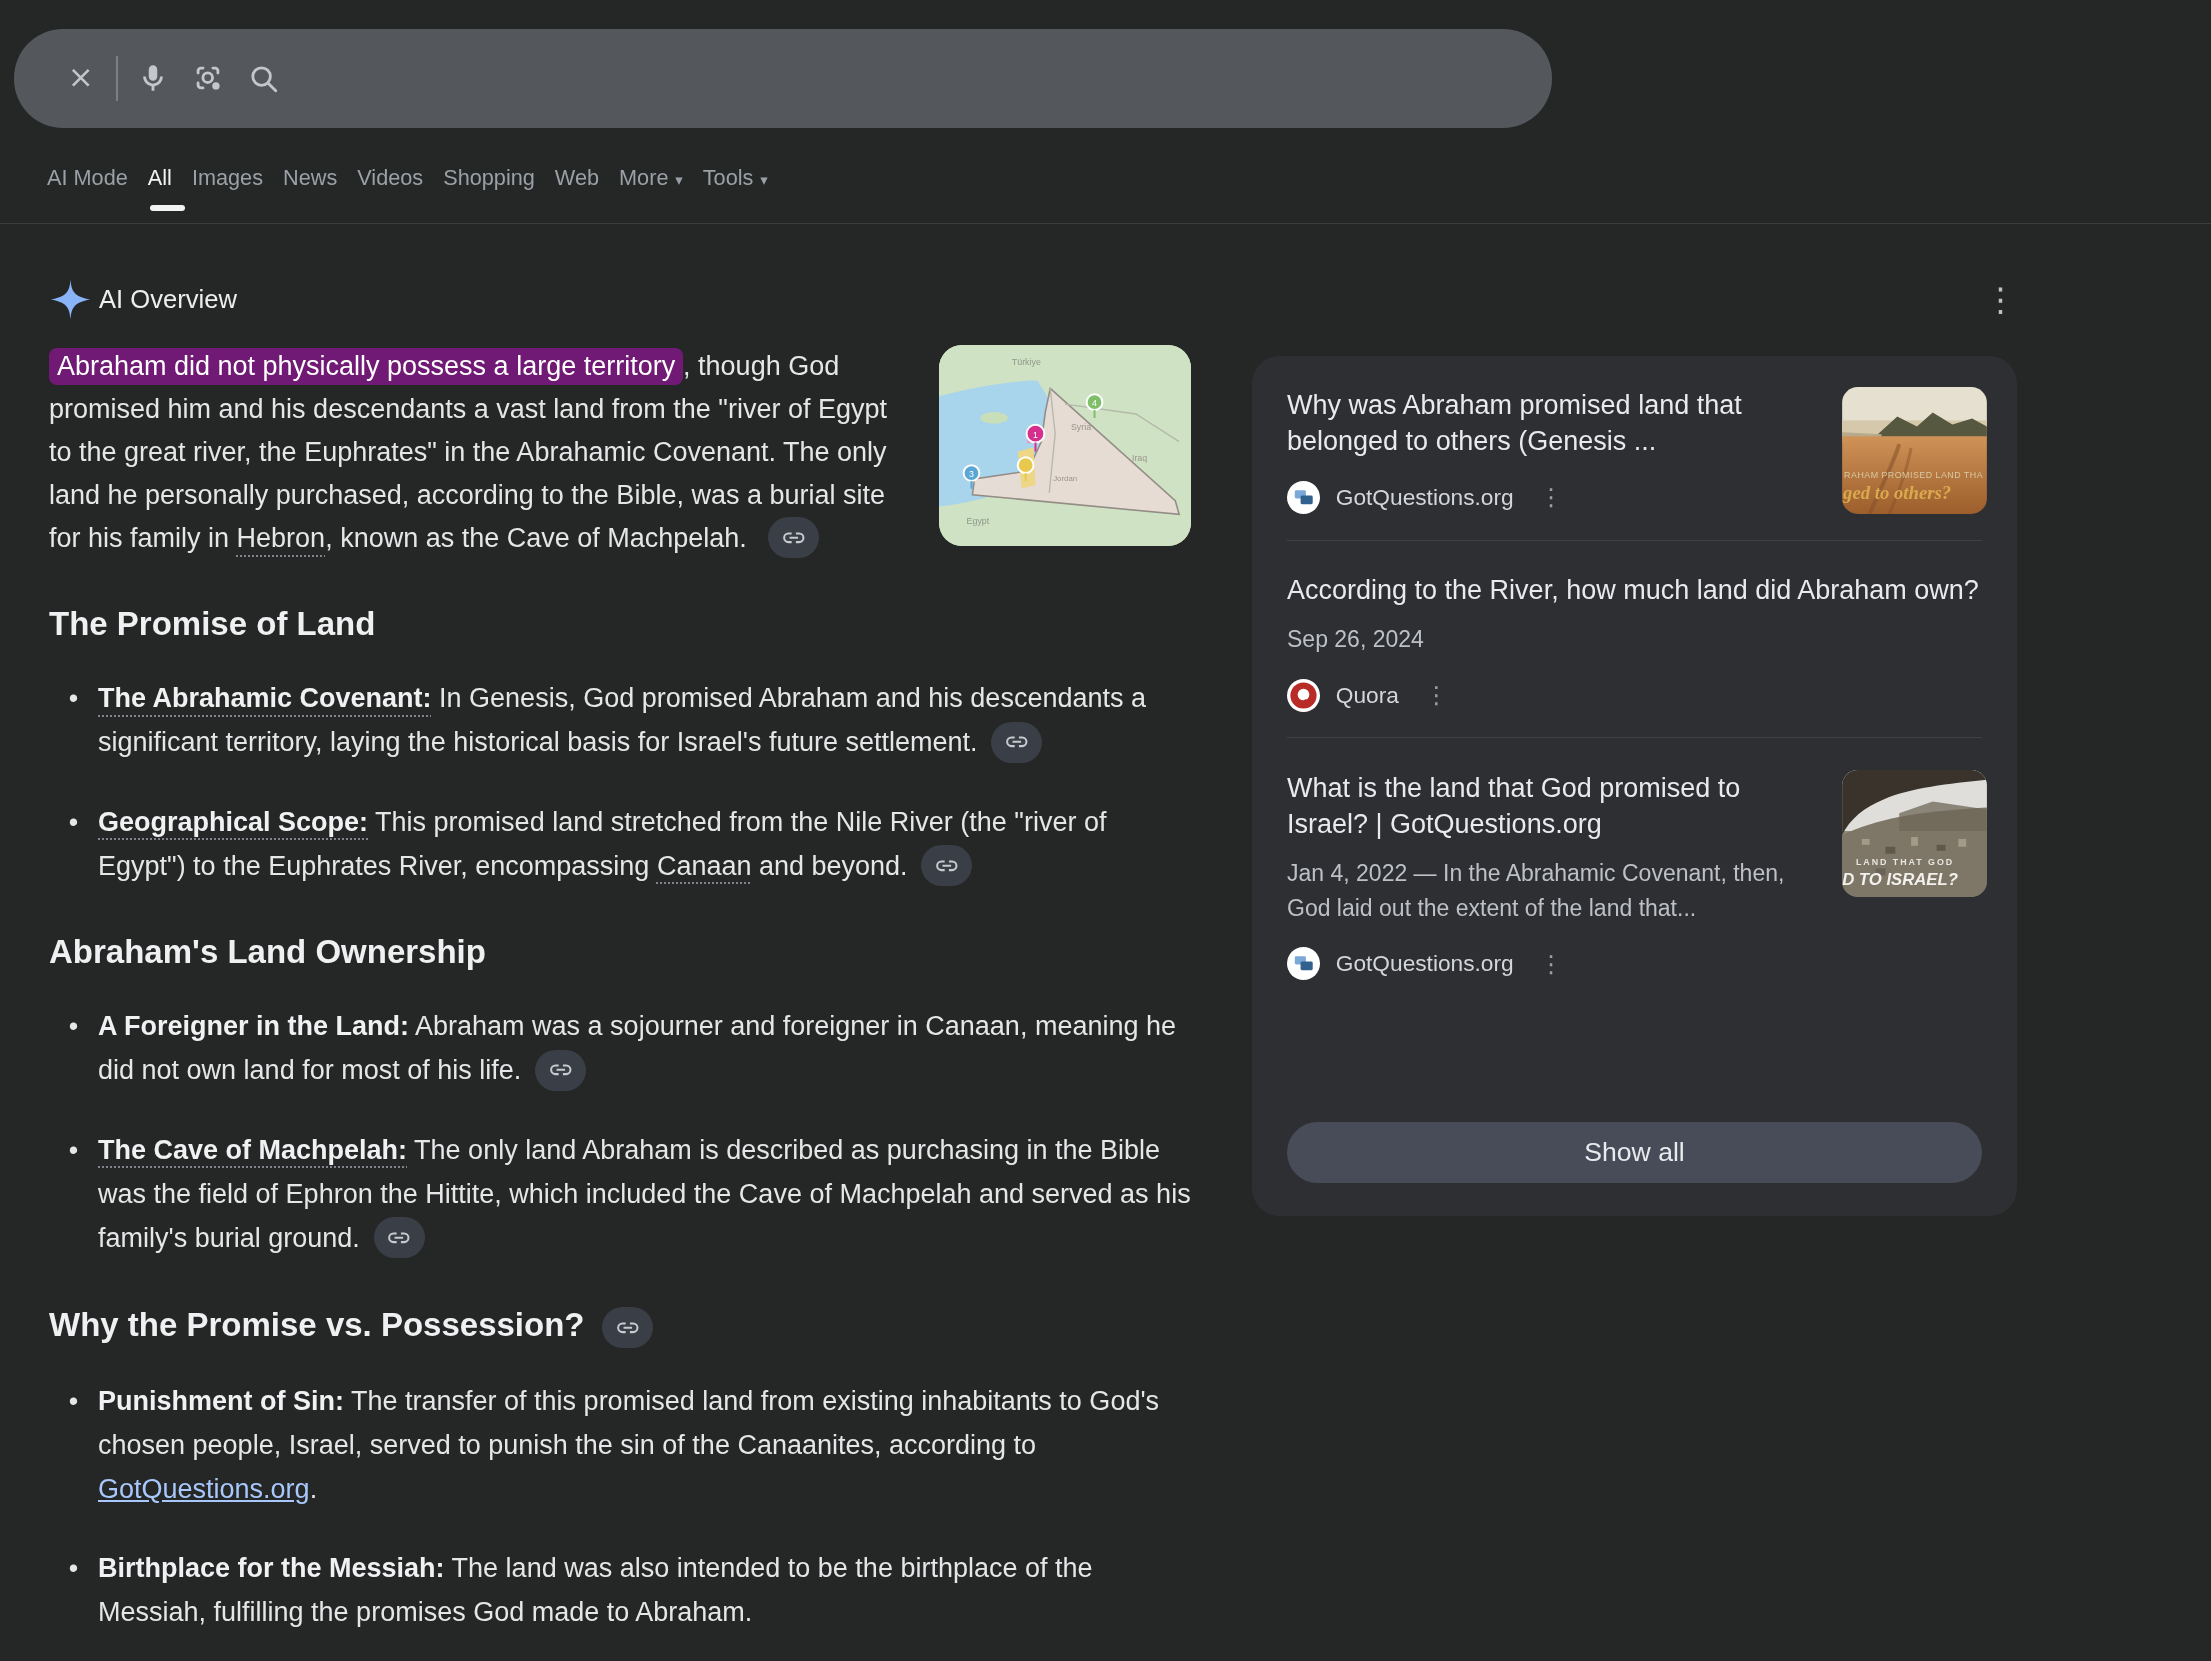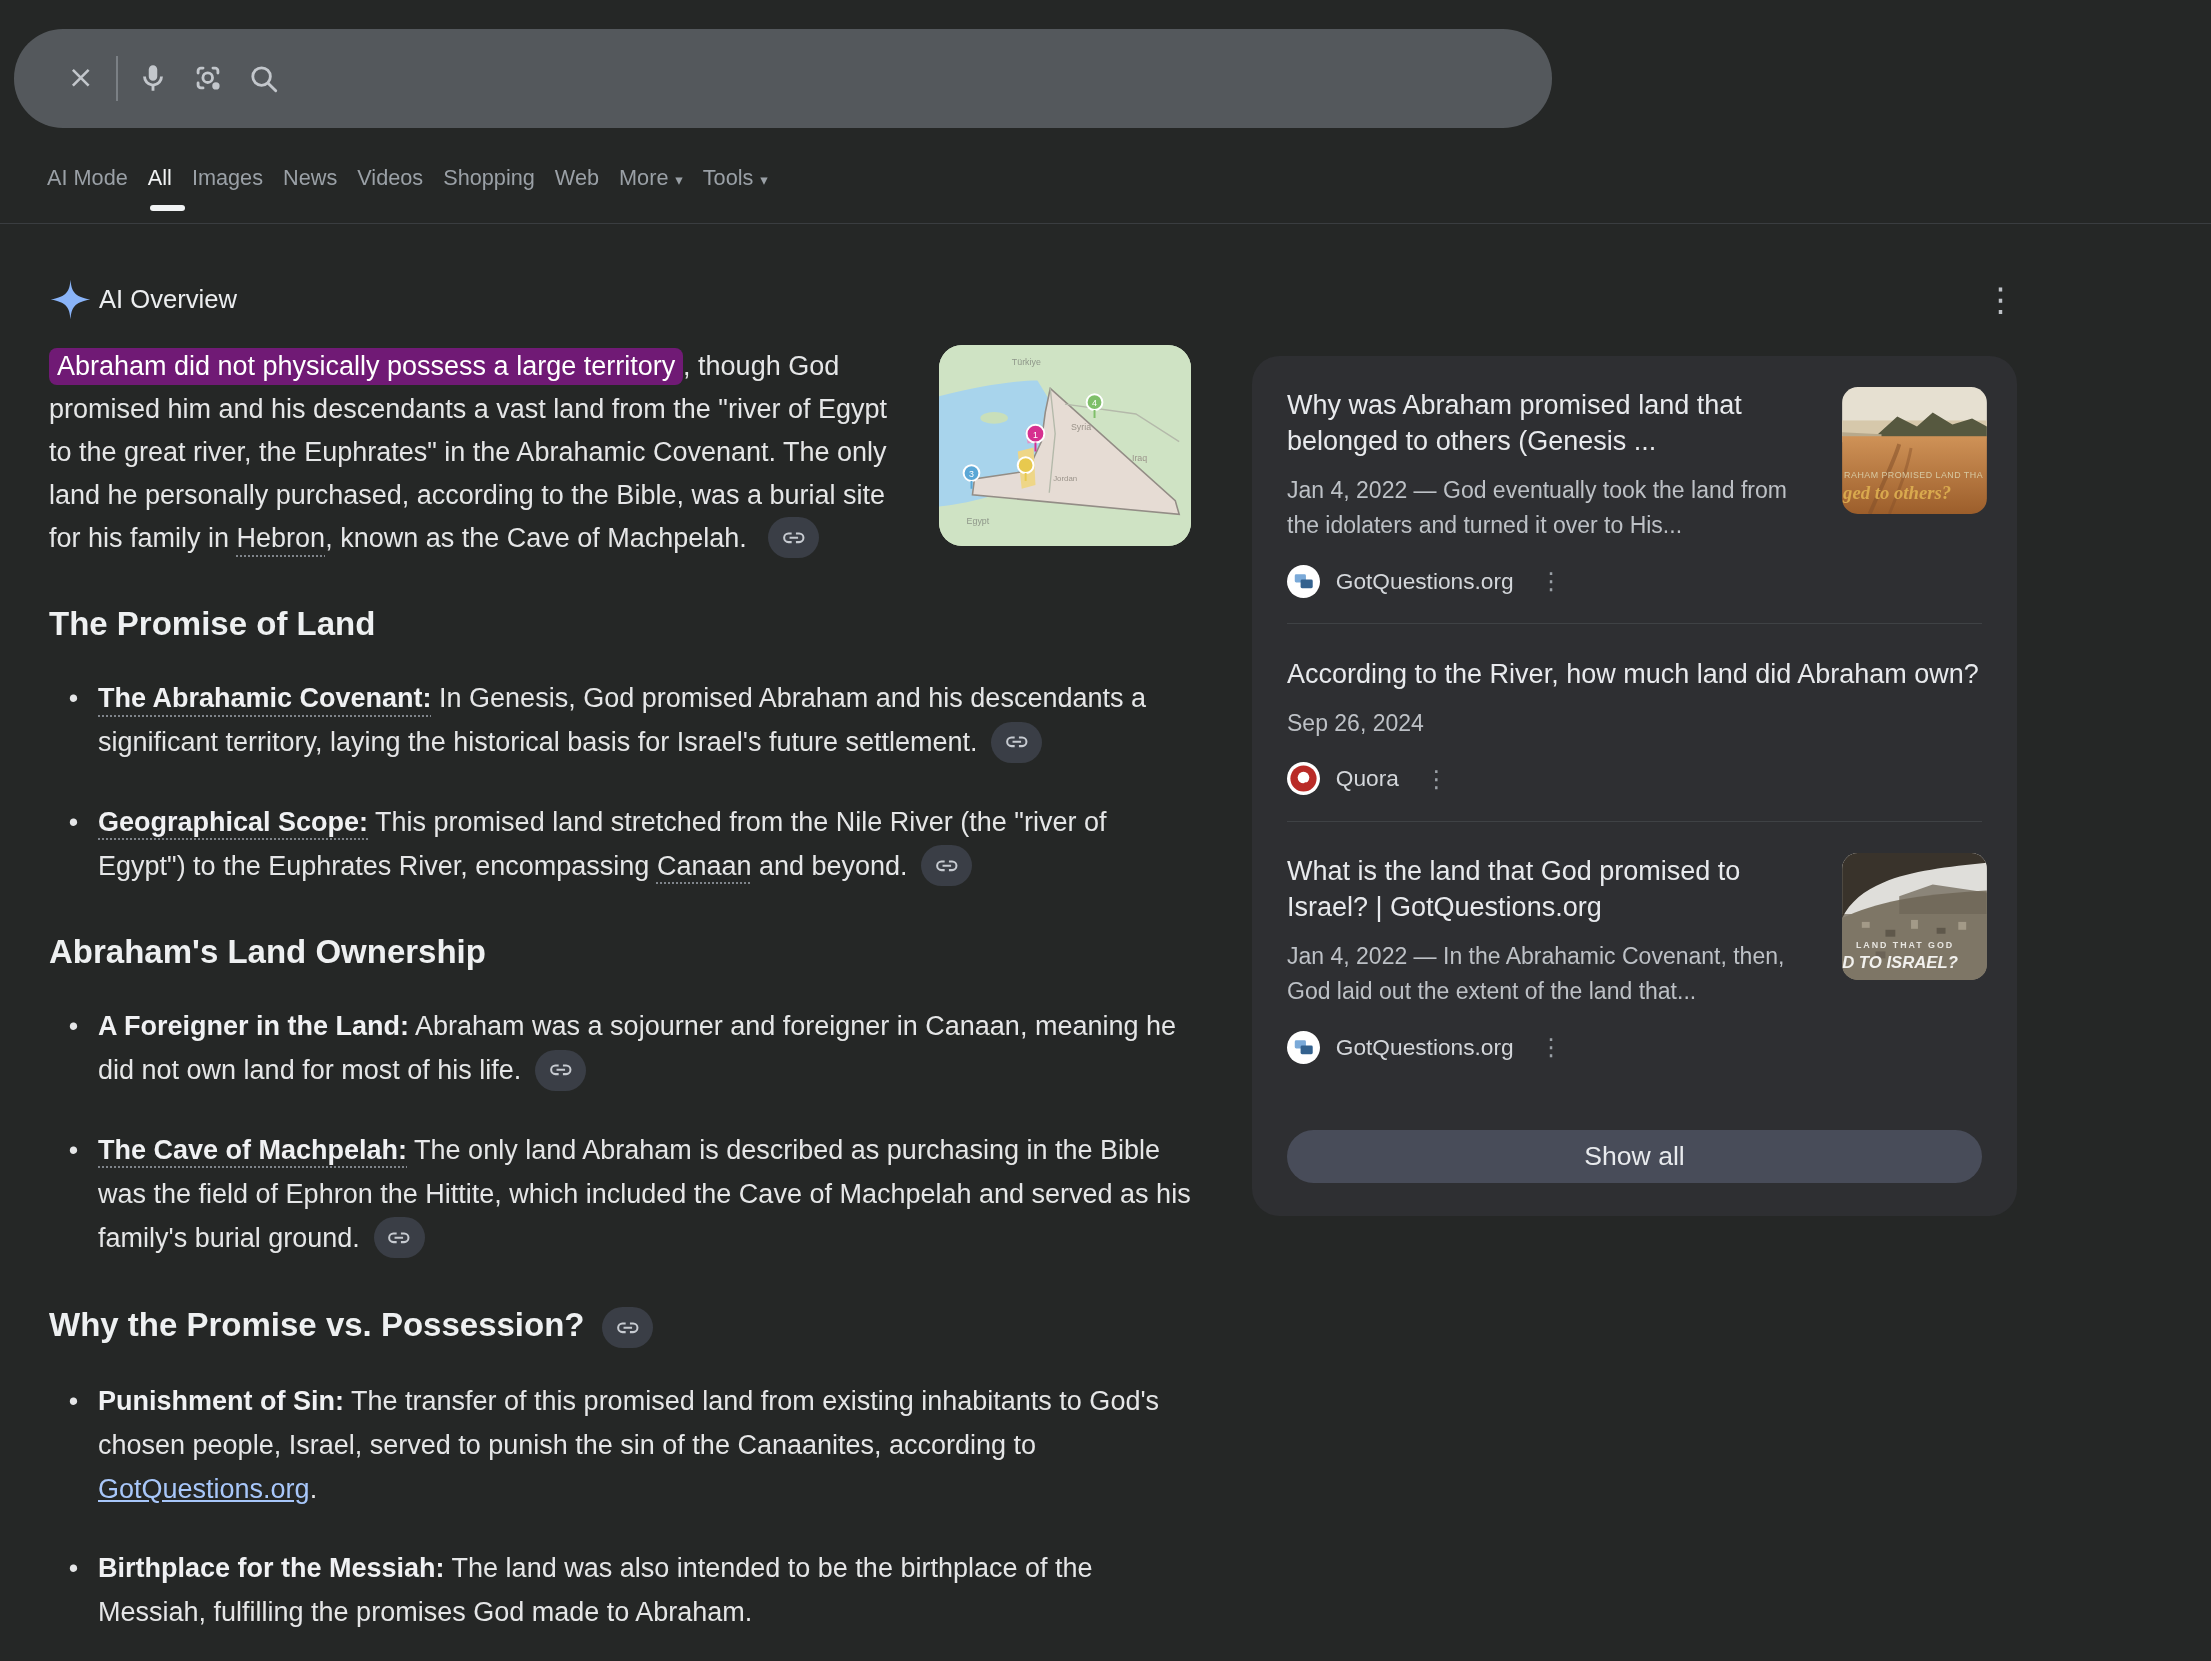--- a/index.html
+++ b/index.html
@@ -49,21 +49,21 @@
   .right-panel{width:765px;height:860px;background:#2e2f32;border-radius:27.6px;box-sizing:border-box;display:flex;flex-direction:column;overflow:hidden;margin-top:10.8px;}
   .card{display:flex;padding:31.5px 29.6px 25.6px 35px;cursor:pointer;}
   .card-main{flex:1;min-width:0;}
   .card-title{font-size:27px;line-height:36px;color:#e8eaed;font-weight:400;}
   .card-meta{font-size:23px;line-height:35px;color:#bdc1c6;margin-top:13.8px;}
   .source-row{display:flex;align-items:center;margin-top:21.7px;gap:15.8px;}
   .source-name{font-size:22.7px;color:#d3d6da;}
   .card-kebab{font-size:23.6px;color:#9aa0a6;margin-left:9.9px;cursor:pointer;}
   .thumb{width:145px;height:127px;border-radius:15.8px;overflow:hidden;flex-shrink:0;margin-left:25.6px;}
   .card-divider{height:1px;background:#3f4245;margin:0 35px;}
-  .show-all{margin:25.6px 35px 33px 35px;margin-top:auto;height:53px;border-radius:30.5px;background:#484c59;display:flex;align-items:center;justify-content:center;font-size:26.6px;color:#e8eaed;cursor:pointer;flex-shrink:0;}
+  .show-all{margin:25.6px 35px 33px 35px;margin-top:auto;height:61px;border-radius:30.5px;background:#484c59;display:flex;align-items:center;justify-content:center;font-size:26.6px;color:#e8eaed;cursor:pointer;flex-shrink:0;}
   .fav{width:33px;height:33px;flex-shrink:0;display:block;}
 </style>
 </head>
 <body>
 
 <div class="search-bar">
   <div class="sb-icon">
     <svg viewBox="0 0 24 24" width="31.5" height="31.5" fill="none" stroke="#c3c7cc" stroke-width="2">
         <path d="M6 6 L18 18 M18 6 L6 18"></path>
       </svg>
@@ -252,21 +252,20 @@
           </ul>
         </section>
       </div>
   </div>
 
   <div class="right-panel">
     <div id="cards-list">
         <div class="card">
           <div class="card-main">
             <div class="card-title">Why was Abraham promised land that belonged to others (Genesis ...</div>
-            <div class="card-meta">Jan 4, 2022 — God eventually took the land from the idolaters and turned it over to His...</div>
             <div class="source-row">
               <span>
   <svg class="fav" viewBox="0 0 34 34">
                   <circle cx="17" cy="17" r="17" fill="#fff"></circle>
                   <rect x="8" y="9.5" width="11.5" height="8.5" rx="1.5" fill="#7aa9d8"></rect>
                   <rect x="14" y="15" width="12.5" height="9" rx="1.5" fill="#33618e"></rect>
                 </svg>
               </span>
               <span class="source-name">GotQuestions.org</span>
               <span class="card-kebab">⋮</span>

